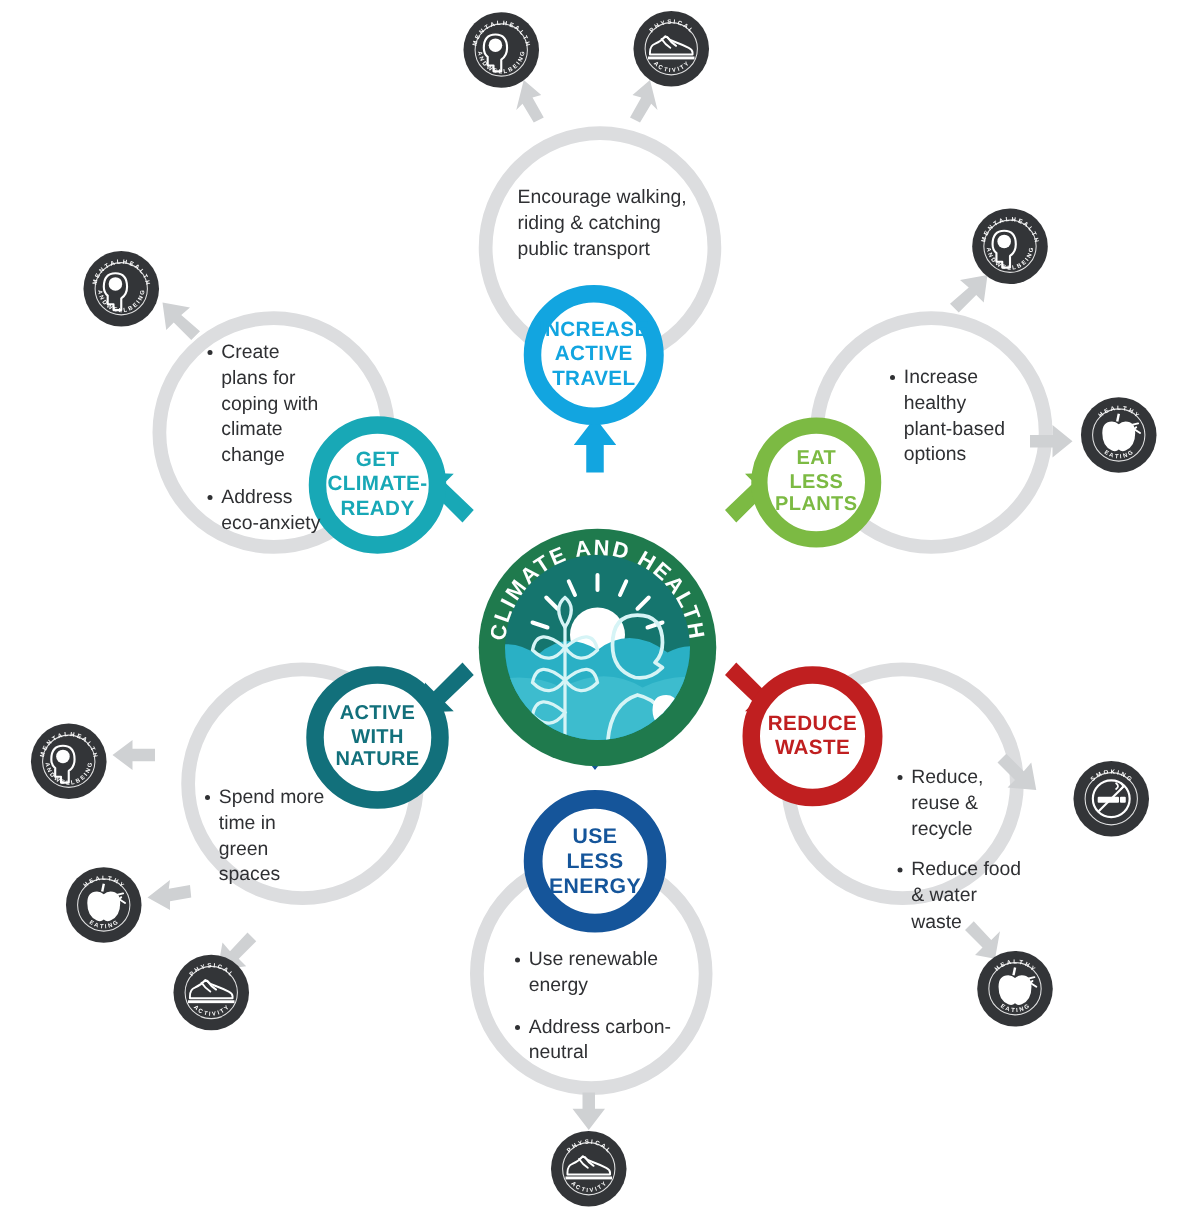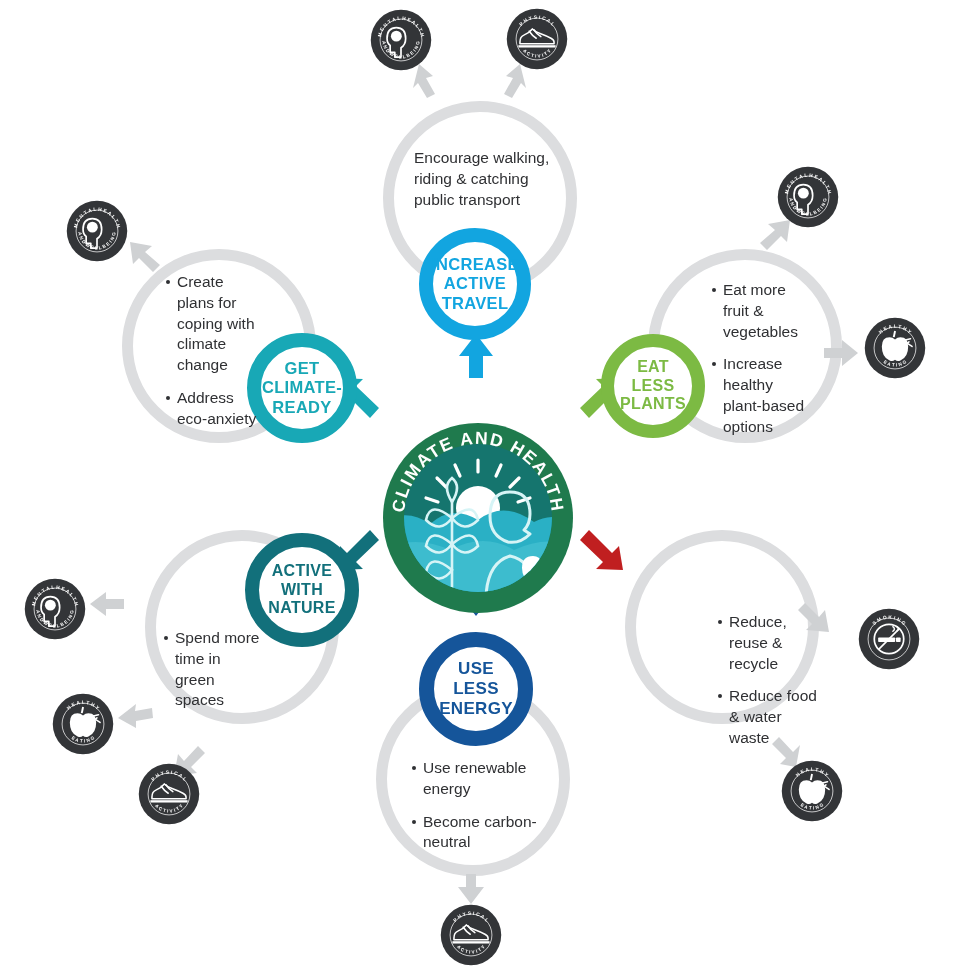--- a/index.html
+++ b/index.html
@@ -160,20 +160,26 @@
   </div>
 
   <div class="hub" style="left:247px;top:333px;width:110px;height:110px;border:14px solid #18a8b6;color:#18a8b6;font-size:16.5px;">
     <span>
       <span>GET</span><br>
       <span>CLIMATE-</span><br>
       <span>READY</span>
     </span>
   </div>
 
+  <div class="hub" style="left:594px;top:533px;width:112px;height:112px;border:14px solid #c01f20;color:#c01f20;font-size:16.5px;">
+    <span>
+      <span>REDUCE</span><br>
+      <span>WASTE</span>
+    </span>
+  </div>
 
   <div class="hub" style="left:419px;top:632px;width:114px;height:114px;border:15px solid #15559a;color:#15559a;font-size:17px;">
     <span>
       <span>USE</span><br>
       <span>LESS</span><br>
       <span>ENERGY</span>
     </span>
   </div>
 
   <div class="hub" style="left:245px;top:533px;width:114px;height:114px;border:14px solid #12707b;color:#12707b;font-size:16px;">
@@ -184,37 +190,36 @@
     </span>
   </div>
 
   <div class="copy plain" style="left:414px;top:148px;width:190px;">
     <div>Encourage walking,</div>
     <div>riding &amp; catching</div>
     <div>public transport</div>
   </div>
 
   <ul class="bullets copy" style="left:712px;top:280px;width:100px;color:#2f3033;">
-    <li><span>Eat more fruit &amp; vegetables</span></li>
     <li><span>Increase healthy plant-based options</span></li>
   </ul>
 
   <ul class="bullets copy" style="left:166px;top:272px;width:98px;color:#2f3033;">
     <li><span>Create plans for coping with climate change</span></li>
     <li><span>Address eco-anxiety</span></li>
   </ul>
 
   <ul class="bullets copy" style="left:718px;top:612px;width:105px;color:#2f3033;">
     <li><span>Reduce, reuse &amp; recycle</span></li>
     <li><span>Reduce food &amp; water waste</span></li>
   </ul>
 
   <ul class="bullets copy" style="left:412px;top:758px;width:160px;color:#2f3033;">
     <li><span>Use renewable energy</span></li>
-    <li><span>Become carbon-neutral</span></li>
+    <li><span>Address carbon-neutral</span></li>
   </ul>
 
   <ul class="bullets copy" style="left:164px;top:616px;width:100px;color:#2f3033;">
     <li><span>Spend more time in green spaces</span></li>
   </ul>
 
   <div id="emblem">
     <svg width="192" height="192" viewBox="0 0 192 192">
       <defs>
         <path id="ringpath" d="M 22,96 A 74,74 0 0 1 170,96" fill="none"></path>

